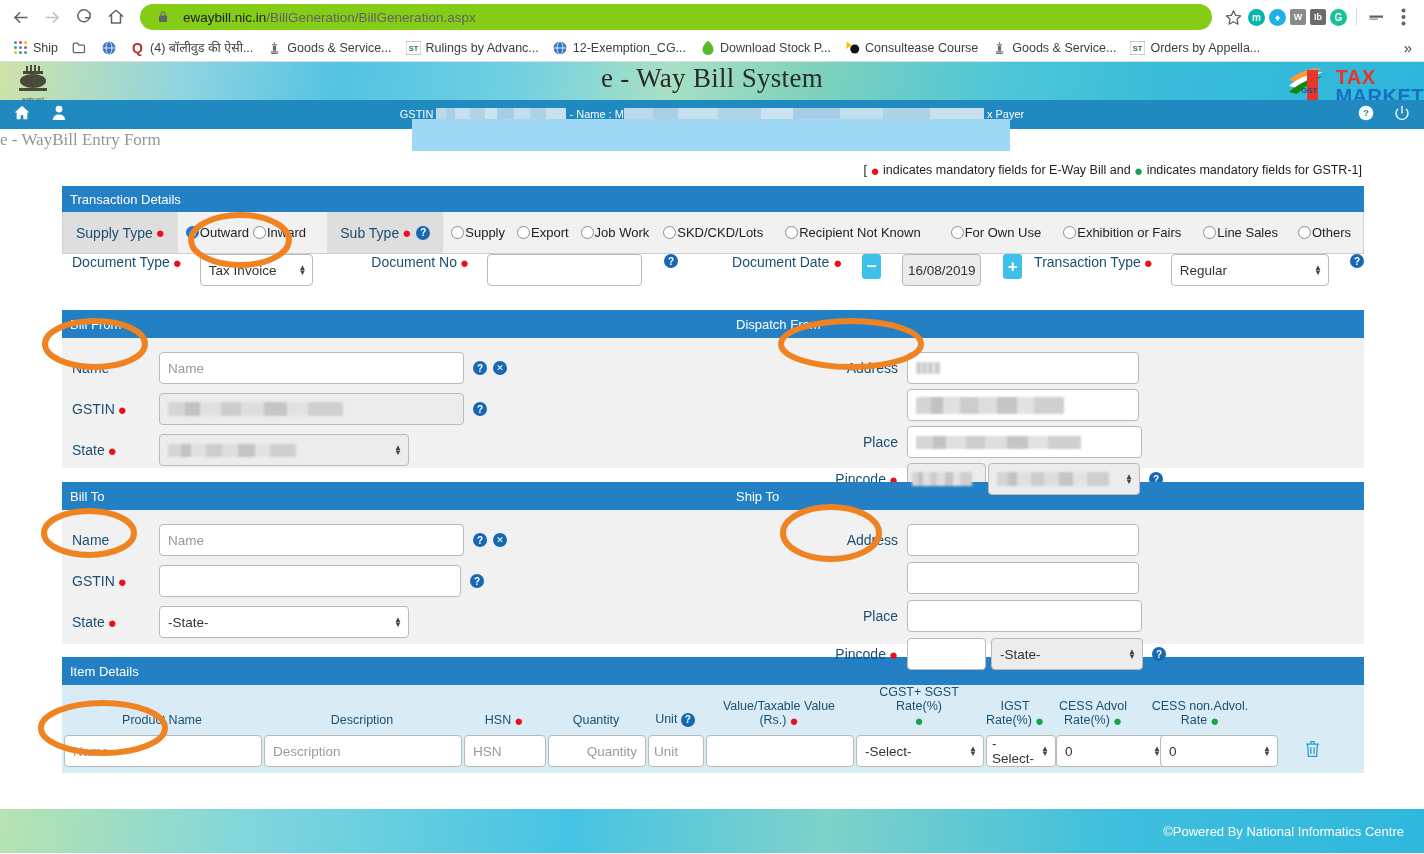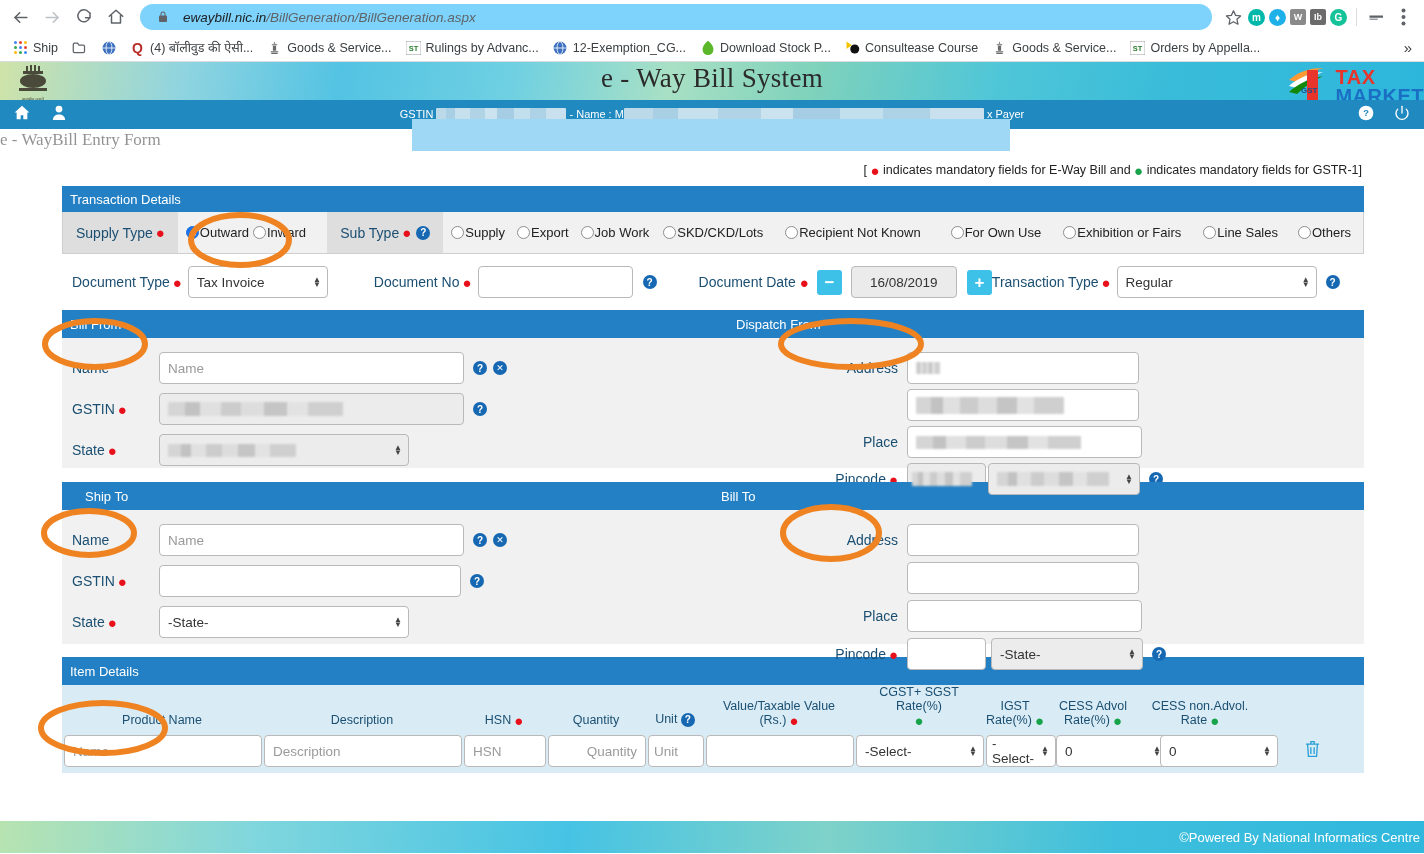--- a/index.html
+++ b/index.html
@@ -15,23 +15,23 @@
   .toolbar {
     height: 34px; display: flex; align-items: center;
     padding: 0 10px 0 6px; gap: 4px;
   }
   .nav-btn {
     width: 28px; height: 28px; display: flex; align-items: center;
     justify-content: center; color: #5f6368; flex: 0 0 auto;
   }
   .nav-btn.disabled { color: #bdc1c6; }
   .omnibox {
-    flex: 1 1 auto; height: 26px; background: #7dd3fc; border-radius: 13px;
+    flex: 1 1 auto; height: 26px; background: #84cc16; border-radius: 13px;
     display: flex; align-items: center; padding: 0 12px; margin: 0 6px;
-    gap: 9px; min-width: 0; font-style: italic;
+    gap: 9px; min-width: 0;
   }
   .omnibox .url { font-size: 13.5px; color: #202124; white-space: nowrap; }
   .omnibox .url .dim { color: #5f6368; }
   .tb-icon { width: 22px; height: 22px; flex: 0 0 auto;
     display: flex; align-items: center; justify-content: center; }
   .ext-icon {
     width: 17px; height: 17px; border-radius: 50%;
     font-size: 10px; color: #fff; display: flex; align-items: center;
     justify-content: center; font-weight: bold; flex: 0 0 auto;
   }
@@ -148,21 +148,21 @@
     background: #1668b3; color: #fff; font-size: 10px; font-weight: bold;
     align-items: center; justify-content: center; vertical-align: middle;
     flex: 0 0 auto;
   }
   .xmark {
     display: inline-flex; width: 14px; height: 14px; border-radius: 50%;
     background: #1668b3; color: #fff; font-size: 9px;
     align-items: center; justify-content: center; flex: 0 0 auto;
   }
 
-  .doc-row { display: flex; align-items: center; height: 56px; gap: 0; }
+  .doc-row { display: flex; align-items: flex-start; height: 56px; gap: 12px; }
   .fld-label { font-size: 14px; color: #1b4f72; white-space: nowrap; }
   .inp {
     height: 32px; border: 1px solid #b9b9b9; border-radius: 4px;
     background: #fff; font-size: 13.5px; color: #333; padding: 0 8px;
     font-family: "Liberation Sans", sans-serif; outline: none;
   }
   .inp::placeholder { color: #9a9a9a; }
   .inp.grey { background: #ececec; }
   .sel {
     height: 32px; border: 1px solid #b9b9b9; border-radius: 4px;
@@ -196,25 +196,25 @@
   .items-head {
     background: #d9ecf6; display: flex; align-items: flex-end;
     font-size: 12.5px; color: #1b4f72; height: 44px; padding-bottom: 2px;
   }
   .items-head > div { text-align: center; padding: 0 2px; line-height: 14px; }
   .items-row { background: #d9ecf6; display: flex; align-items: center;
      height: 44px; }
   .items-row > div { padding: 0 2px; }
 
   .footer {
-    position: absolute; left: 0; bottom: 0; width: 1424px; height: 32px;
+    position: absolute; left: 0; bottom: 0; width: 1424px; height: 44px;
     background: linear-gradient(95deg, #b7e3b0 0%, #7fd6dd 18%, #46c3e4 40%,
       #7ed2c9 58%, #3fbfdd 78%, #2fb7dd 100%);
     display: flex; align-items: center; justify-content: flex-end;
-    padding-right: 4px; color: #fff; font-size: 13px;
+    padding-right: 20px; color: #fff; font-size: 13px;
   }
   .trash { color: #2a9fd6; font-size: 17px; }
 </style>
 </head>
 <body>
 
 <div class="browser-chrome">
   <div class="toolbar">
     <div class="nav-btn">
       <svg width="19" height="19" viewBox="0 0 24 24" fill="none" stroke="#5f6368" stroke-width="2" stroke-linecap="round" stroke-linejoin="round">
@@ -625,25 +625,25 @@
                 <span>▲</span>
                 <span>▼</span>
               </span>
           </div>
           <span class="qmark">?</span>
         </div>
       </div>
     </div>
 
     <div class="pair" style="margin-top:14px">
+      <div class="sec-header tall col-l">
+        <span>Bill To</span>
+      </div>
       <div class="sec-header tall col-r" style="padding-left:0">
         <span style="margin-left:23px">Ship To</span>
-      </div>
-      <div class="sec-header tall col-l">
-        <span>Bill To</span>
       </div>
     </div>
 
     <div class="pair panel" style="height:134px">
       <div class="col-l" style="padding-top:14px">
         <div class="frow">
           <span class="lbl" style="width:78px;margin-left:10px">Name</span>
           <input class="inp" style="width: 305px;" placeholder="Name">
           <span class="qmark">?</span>
           <span class="xmark" style="margin-left:-3px">✕</span>

